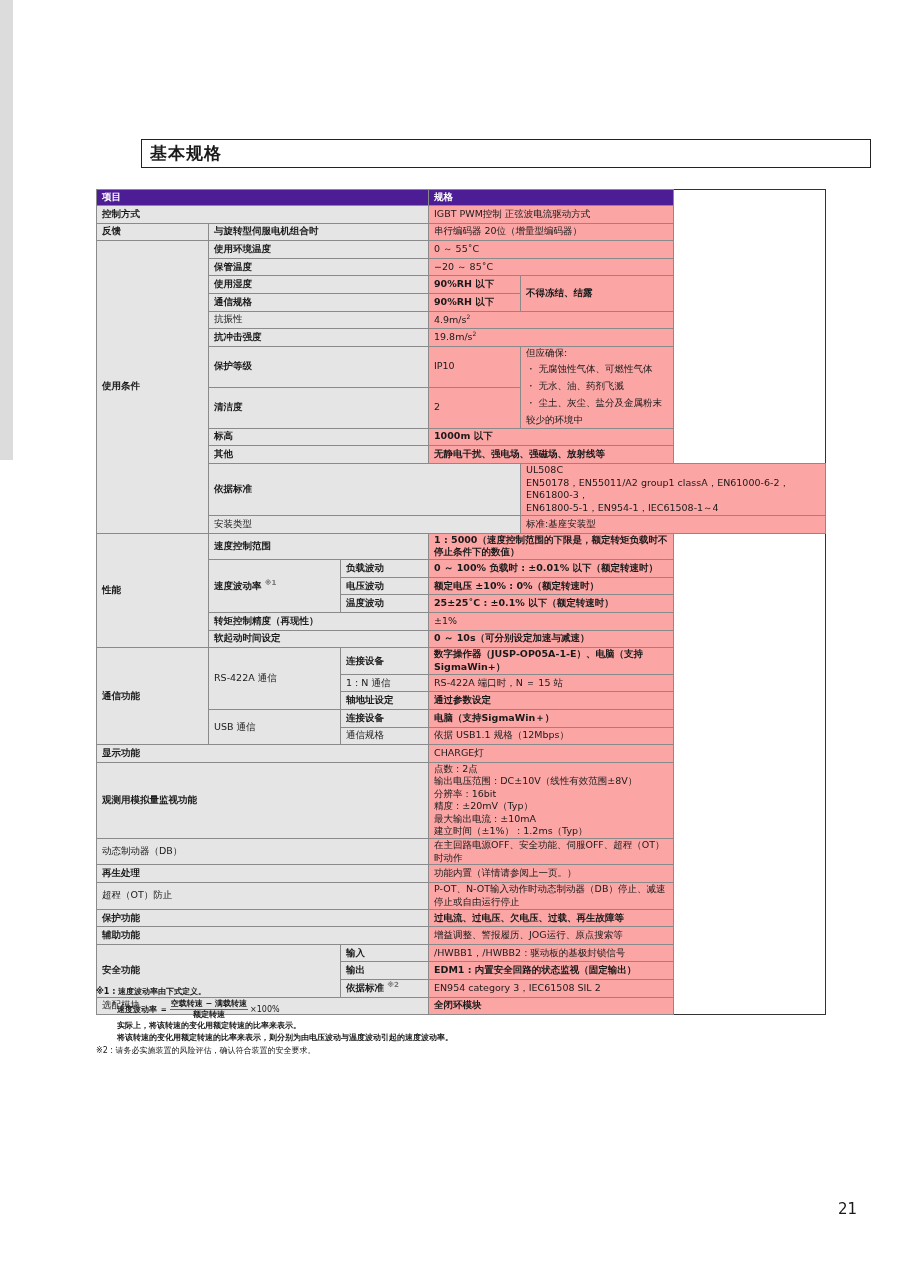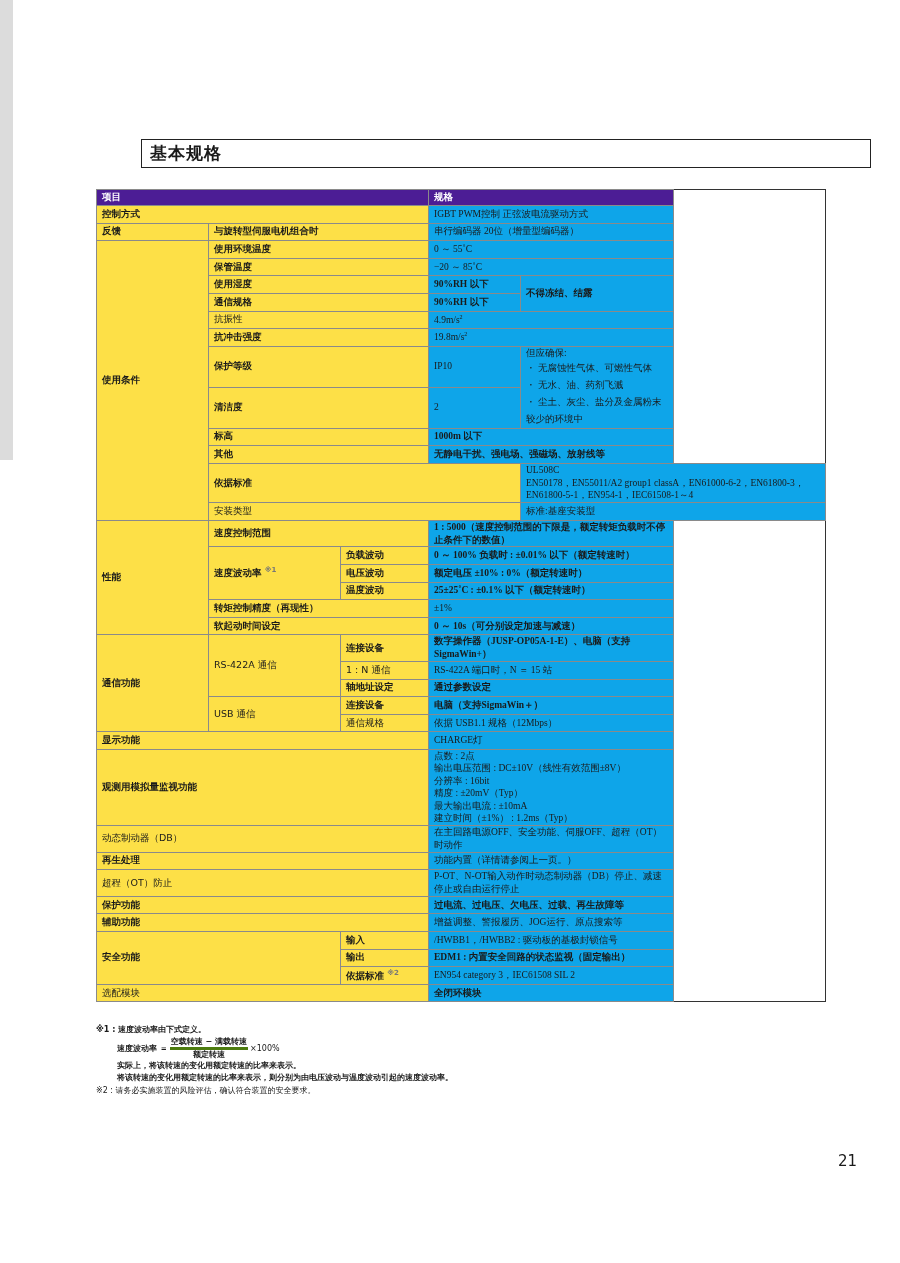--- a/index.html
+++ b/index.html
@@ -3,33 +3,33 @@
 <meta charset="utf-8">
 <style>
   * { box-sizing: border-box; margin: 0; padding: 0; }
   html, body { width: 900px; height: 1263px; background: #fff; }
   body { position: relative; font-family: "DejaVu Sans", "Liberation Sans", sans-serif; color: #1a1a1a; overflow: hidden; }
   .side-tab { position: absolute; left: 0; top: 0; width: 13px; height: 460px; background: #dcdcdc; }
   .section-title { position: absolute; left: 96px; top: 139px; width: 730px; height: 29px; border: 1.5px solid #222; font-size: 17px; font-weight: bold; padding-left: 8px; line-height: 27px; letter-spacing: 1px; margin-left: 45px; }
   table.spec { position: absolute; left: 96px; top: 189px; width: 730px; border-collapse: collapse; font-size: 9.5px; table-layout: fixed; border: 1.5px solid #333; }
   table.spec td, table.spec th { border: 1px solid #8a8a8a; padding: 0 5px; height: 17.6px; vertical-align: middle; line-height: 1.35; }
   table.spec th { background: #4c1d95; color: #fff; text-align: left; font-weight: bold; height: 16px; }
-  td.lbl { background: #fde047; }
+  td.lbl { background: #e5e5e5; }
   td.b { font-weight: bold; }
-  td.val { background: #0ea5e9; font-family: Liberation Serif, serif; }
+  td.val { background: #fca5a5; }
   td.multi { padding-top: 2px; padding-bottom: 2px; }
   sup { font-size: 6px; }
   .note { color: #777; font-size: 7px; vertical-align: super; }
-  .footnotes { position: absolute; left: 96px; top: 1024px; font-size: 8px; line-height: 12.5px; font-weight: bold; }
+  .footnotes { position: absolute; left: 96px; top: 986px; font-size: 8px; line-height: 12.5px; font-weight: bold; }
   .footnotes .ind { padding-left: 21px; }
   .frac { display: inline-block; vertical-align: middle; text-align: center; margin: 0 2px; }
-  .frac .num { display: block; border-bottom: 3px solid #4d7c0f; padding: 0 1px; line-height: 10px; }
+  .frac .num { display: block; border-bottom: 1px solid #4d7c0f; padding: 0 1px; line-height: 10px; }
   .frac .den { display: block; line-height: 10px; }
   .fn2 { font-weight: normal; }
-  .page-number { position: absolute; left: 838px; top: 1152px; font-size: 15px; }
+  .page-number { position: absolute; left: 838px; top: 1200px; font-size: 15px; }
 </style>
 </head>
 <body>
 
 <div class="side-tab"></div>
 
 <div class="section-title">基本规格</div>
 
 <table class="spec">
   <colgroup>

